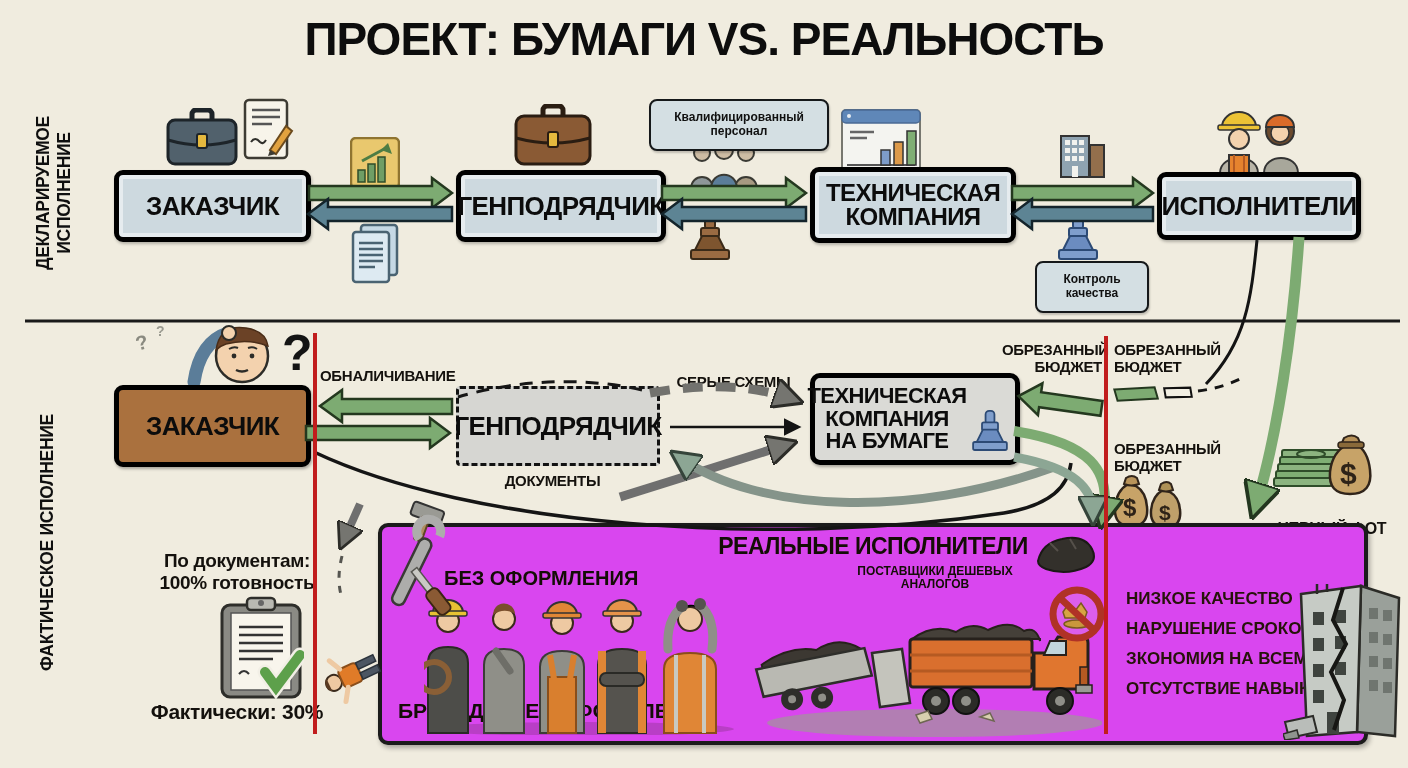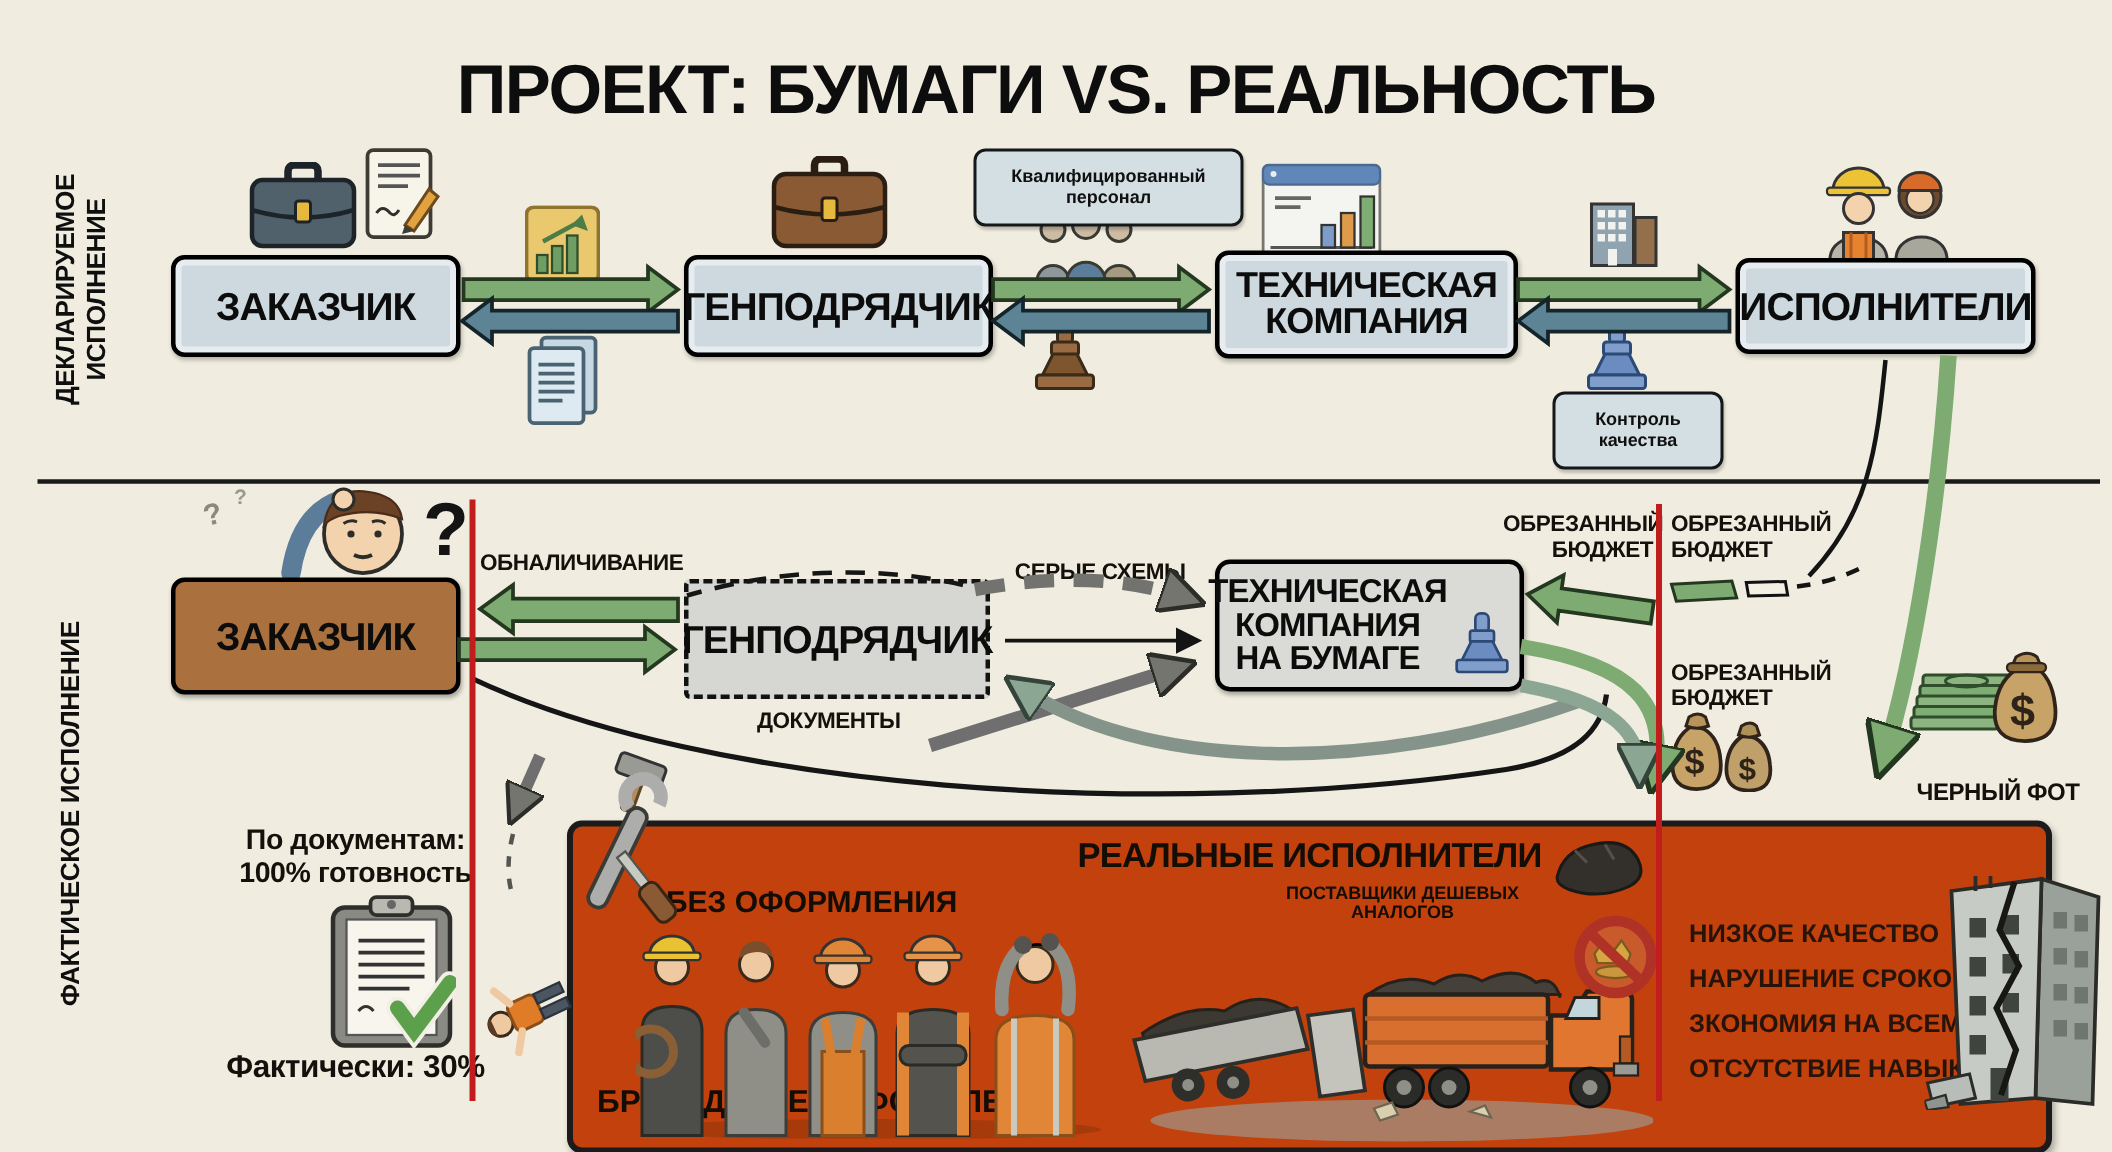--- a/index.html
+++ b/index.html
@@ -1,25 +1,25 @@
 <!DOCTYPE html>
 <html><head>
 <meta charset="utf-8">
 <style>
   html,body{margin:0;padding:0;}
   #canvas{position:relative;width:1408px;height:768px;background:#f0ecdf;overflow:hidden;
           font-family:"Liberation Sans",sans-serif;color:#111;}
   .abs{position:absolute;}
   .title{position:absolute;top:12px;left:0;width:100%;text-align:center;
-         font-size:46px;font-weight:bold;letter-spacing:-1px;color:#0d0d0d;margin-top:20px;}
+         font-size:46px;font-weight:bold;letter-spacing:-1px;color:#0d0d0d;}
   .vlabel{position:absolute;font-weight:bold;font-size:17.5px;text-align:center;
           transform:rotate(-90deg);line-height:1.2;letter-spacing:-0.3px;color:#0f0f0f;}
   #vl-declared{width:240px;left:-66px;top:172px;}
   #vl-actual{width:330px;left:-118px;top:532px;}
-  .node{position:absolute;background:#cdd9df;border:3px solid #000000;border-radius:9px;
+  .node{position:absolute;background:#cdd9df;border:5px solid #000000;border-radius:9px;
         box-shadow:inset 0 0 0 4px rgba(255,255,255,.5),1px 2px 3px rgba(0,0,0,.25);
         display:flex;align-items:center;justify-content:center;font-weight:bold;font-size:26px;
         color:#0c0c0c;text-align:center;line-height:1.02;letter-spacing:-.6px;}
   #n-customer{left:114px;top:170px;width:187px;height:62px;}
   #n-contractor{left:456px;top:170px;width:200px;height:62px;}
   #n-tech{left:810px;top:167px;width:196px;height:66px;font-size:24px;}
   #n-executors{left:1157px;top:172px;width:194px;height:58px;}
   #n-customer2{left:114px;top:385px;width:187px;height:72px;background:#aa713e;
         box-shadow:1px 2px 3px rgba(0,0,0,.3);}
   #n-contractor2{left:456px;top:386px;width:198px;height:74px;background:#d6d6d2;
@@ -36,21 +36,21 @@
   .flabel{position:absolute;font-weight:bold;color:#14110d;text-align:center;line-height:1.14;letter-spacing:-.3px;}
   #lb-cashing{left:320px;top:367px;width:132px;font-size:15px;}
   #lb-gray{left:676px;top:373px;width:115px;font-size:15px;}
   #lb-docs{left:500px;top:472px;width:105px;font-size:15px;}
   #lb-cut1{left:1002px;top:341px;width:100px;font-size:15px;text-align:right;}
   #lb-cut2{left:1114px;top:341px;width:100px;font-size:15px;text-align:left;}
   #lb-cut3{left:1114px;top:440px;width:100px;font-size:15px;text-align:left;}
   #lb-blackfund{left:1276px;top:520px;width:112px;font-size:16px;}
   #lb-onpaper{left:152px;top:550px;width:170px;font-size:19px;}
   #lb-fact{left:148px;top:700px;width:178px;font-size:21px;}
-  #realbox{position:absolute;left:378px;top:547px;width:982px;height:214px;background:#c2410c;
+  #realbox{position:absolute;left:378px;top:523px;width:982px;height:214px;background:#d946ef;
         border:4px solid #1b1b1b;border-radius:10px;box-shadow:2px 3px 5px rgba(0,0,0,.3);}
   #realbox .rb-title{position:absolute;top:6px;left:0;width:100%;text-align:center;
         font-size:23px;font-weight:bold;color:#140d06;letter-spacing:-.5px;}
   #realbox .rb-left{position:absolute;left:62px;top:40px;font-size:20px;font-weight:bold;color:#140d06;}
   #realbox .rb-right{position:absolute;left:455px;top:38px;width:196px;text-align:center;
         font-size:12px;font-weight:bold;color:#140d06;line-height:1.12;}
   #realbox .rb-bottom{position:absolute;left:16px;top:172px;font-size:21px;font-weight:bold;color:#140d06;}
   #realbox .rb-issues{position:absolute;left:744px;top:62px;font-size:17px;font-weight:bold;color:#26130a;}
   #realbox .rb-issues div{margin-bottom:10px;white-space:nowrap;}
   #arrows{position:absolute;left:0;top:0;pointer-events:none;}

